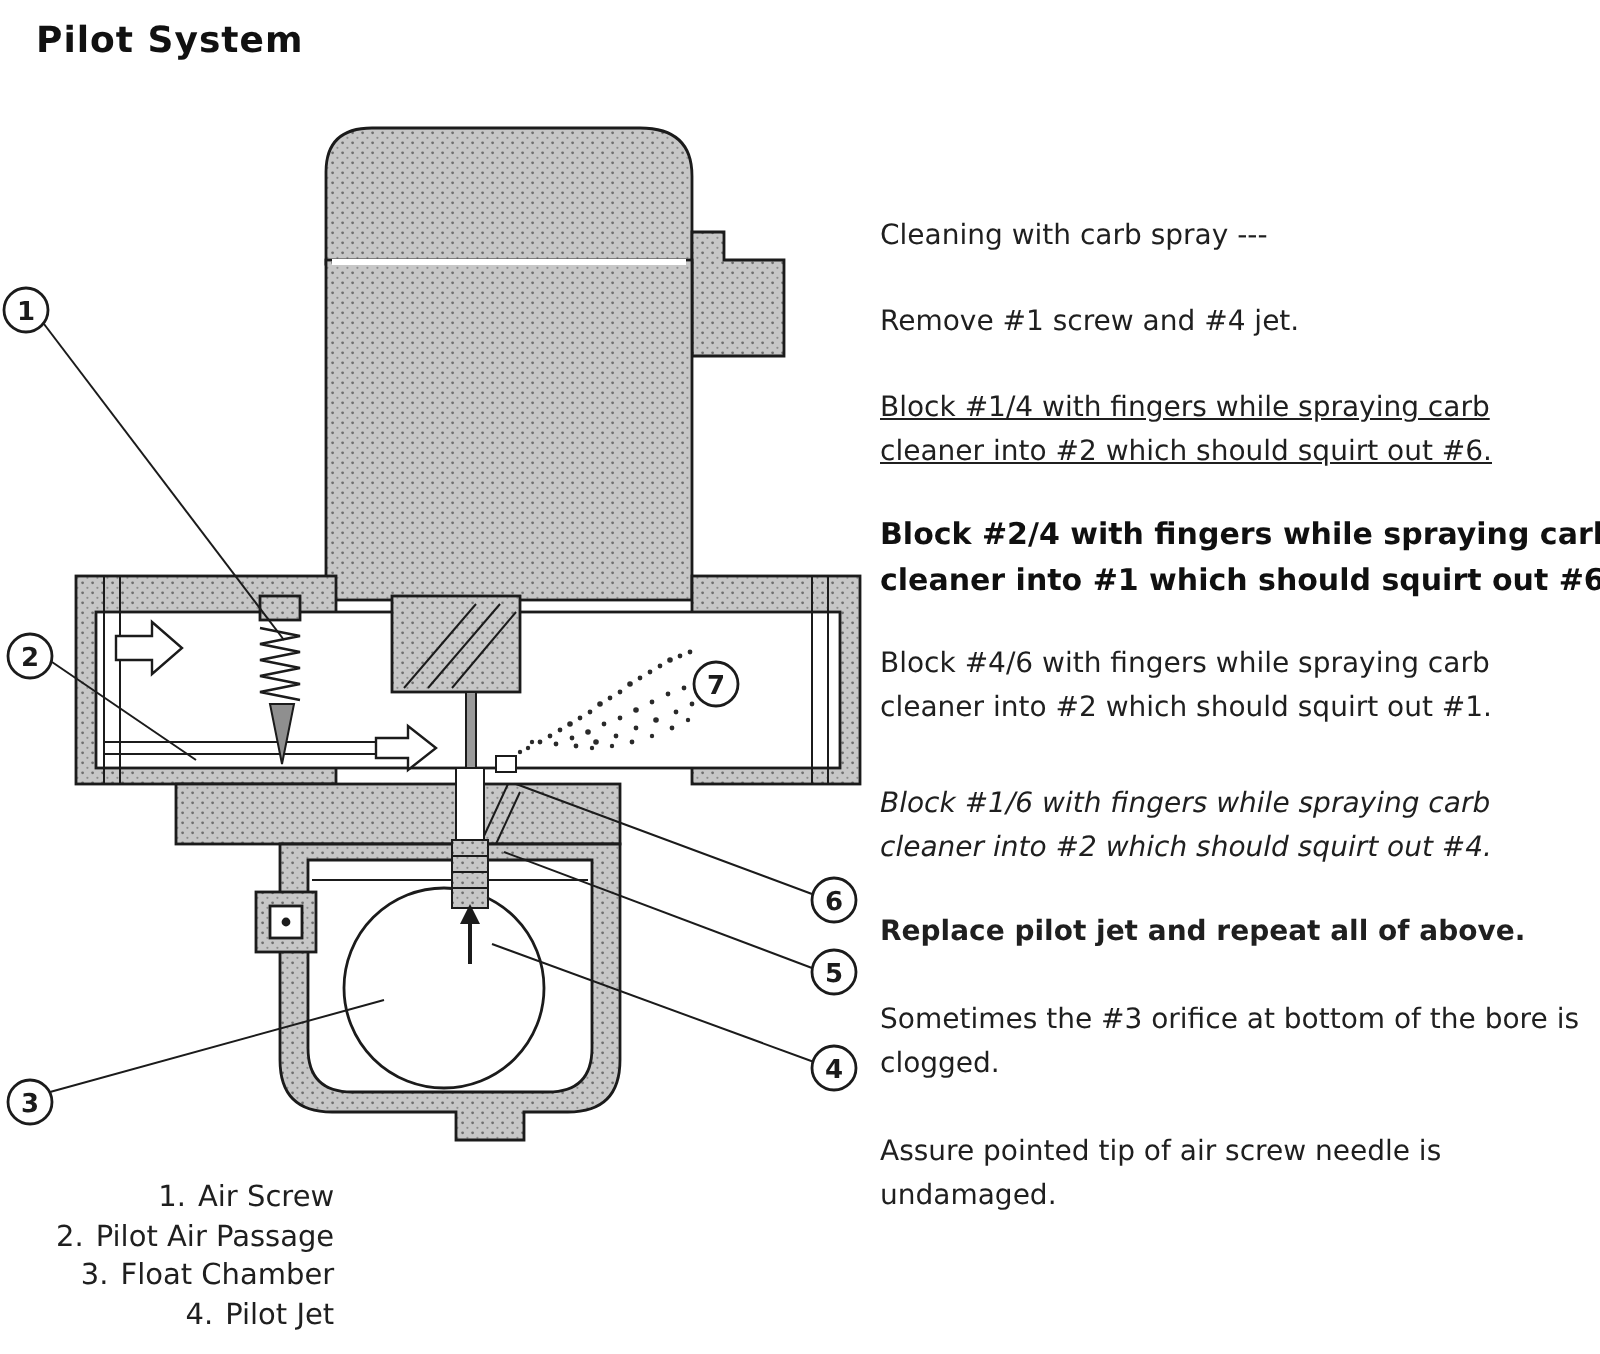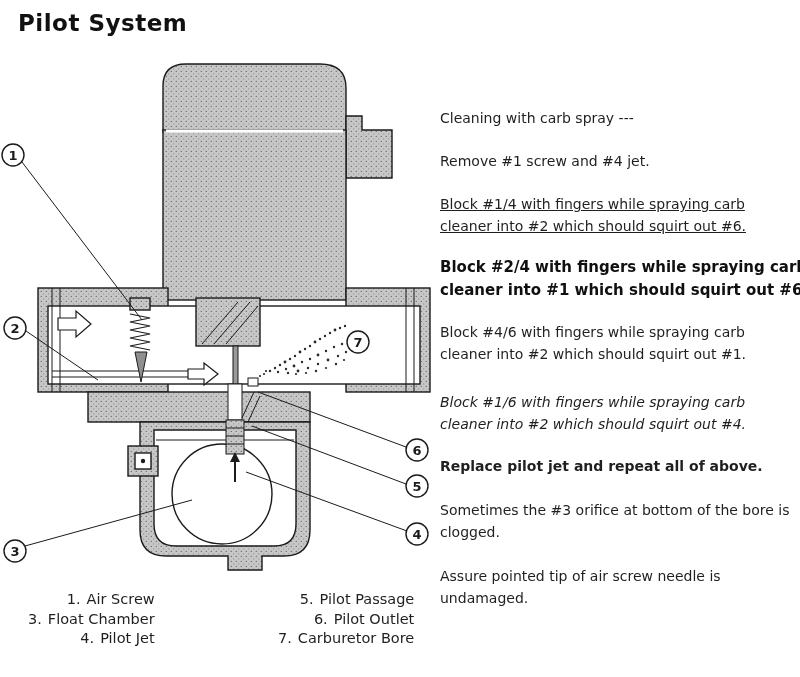--- a/index.html
+++ b/index.html
@@ -5,21 +5,21 @@
   * { margin: 0; padding: 0; box-sizing: border-box; }
   html, body { background: #ffffff; }
   body {
     width: 800px; height: 677px;
     font-family: "DejaVu Sans", sans-serif;
     color: #1b1b1b;
   }
   .page { position: relative; width: 800px; height: 677px; background: #ffffff; overflow: hidden; }
   .title {
     position: absolute; left: 18px; top: 10px;
-    font-size: 23px; font-weight: bold; letter-spacing: 0.5px; color: #111;
+    font-size: 18px; font-weight: bold; letter-spacing: 0.5px; color: #111;
   }
   .diagram { position: absolute; left: 0; top: 55px; }
   .diagram text { font-family: "DejaVu Sans", sans-serif; font-weight: bold; }
   .instr {
     position: absolute; left: 440px; width: 356px;
     font-size: 14px; line-height: 1.55; color: #1f1f1f;
   }
   .instr.emph { font-weight: bold; font-size: 15px; width: 380px; color: #101010; }
   .p1 { top: 108px; } .p2 { top: 151px; } .p3 { top: 194px; text-decoration: underline; }
   .p4 { top: 256px; } .p5 { top: 322px; } .p6 { top: 392px; font-style: italic; }
@@ -202,32 +202,24 @@
     <p class="instr p7">Replace pilot jet and repeat all of above.</p>
     <p class="instr p8">Sometimes the #3 orifice at bottom of the bore is clogged.</p>
     <p class="instr p9">Assure pointed tip of air screw needle is undamaged.</p>
   </div>
 
   <div class="legend-col legend-col-1">
     <div class="legend-item">
       <span class="num">1.</span><span>Air Screw</span>
     </div>
     <div class="legend-item">
+      <span class="num">2.</span><span>Pilot Air Passage</span>
+    </div>
+    <div class="legend-item">
       <span class="num">3.</span><span>Float Chamber</span>
     </div>
     <div class="legend-item">
       <span class="num">4.</span><span>Pilot Jet</span>
     </div>
   </div>
 
-  <div class="legend-col legend-col-2">
-    <div class="legend-item">
-      <span class="num">5.</span><span>Pilot Passage</span>
-    </div>
-    <div class="legend-item">
-      <span class="num">6.</span><span>Pilot Outlet</span>
-    </div>
-    <div class="legend-item">
-      <span class="num">7.</span><span>Carburetor Bore</span>
-    </div>
-  </div>
 
 </div>
 
 </body></html>

